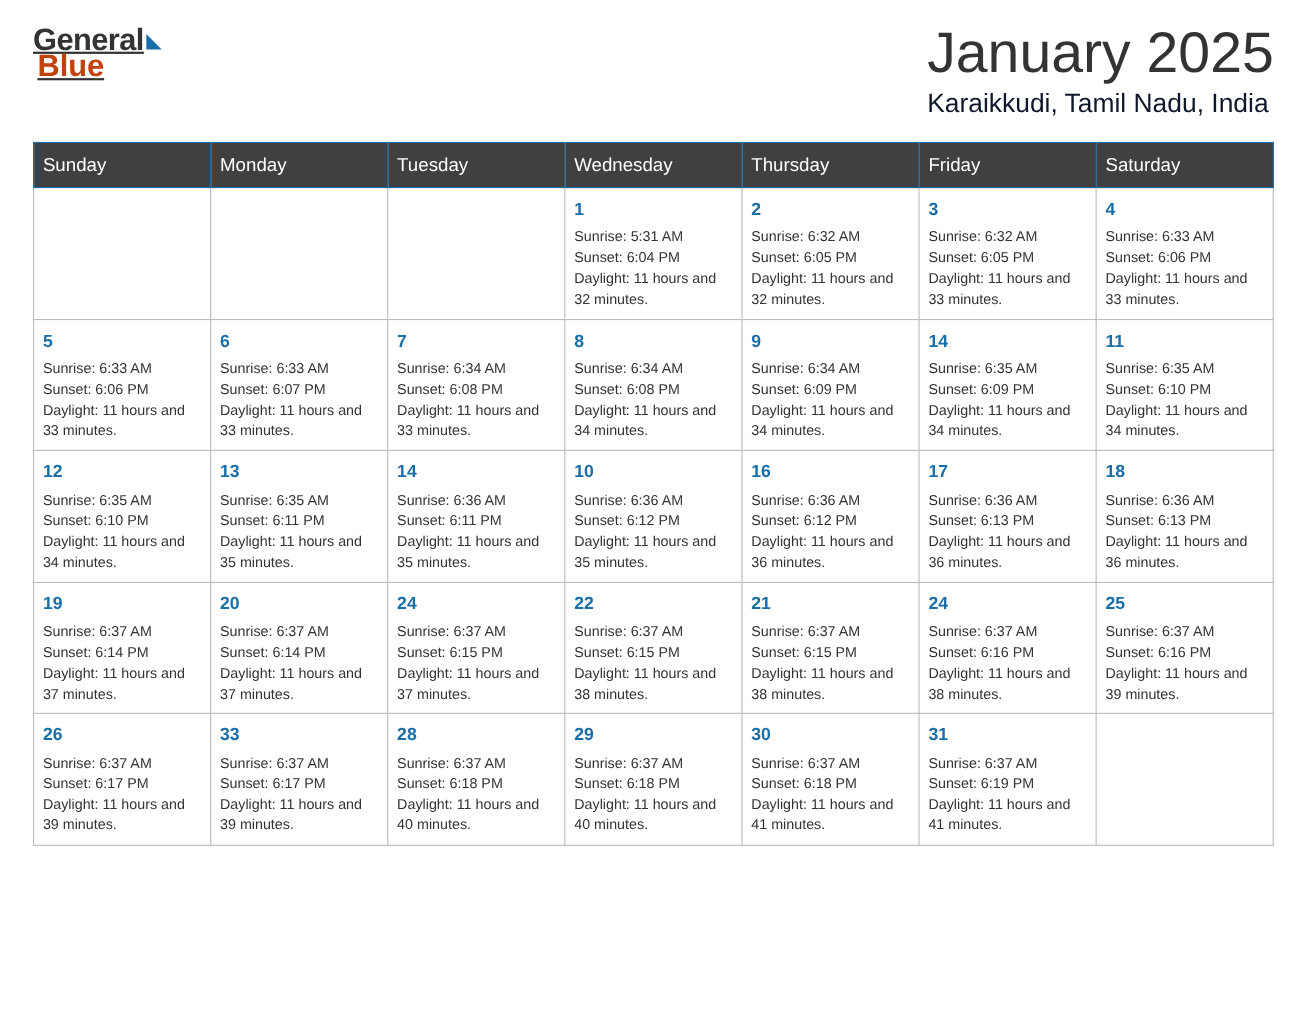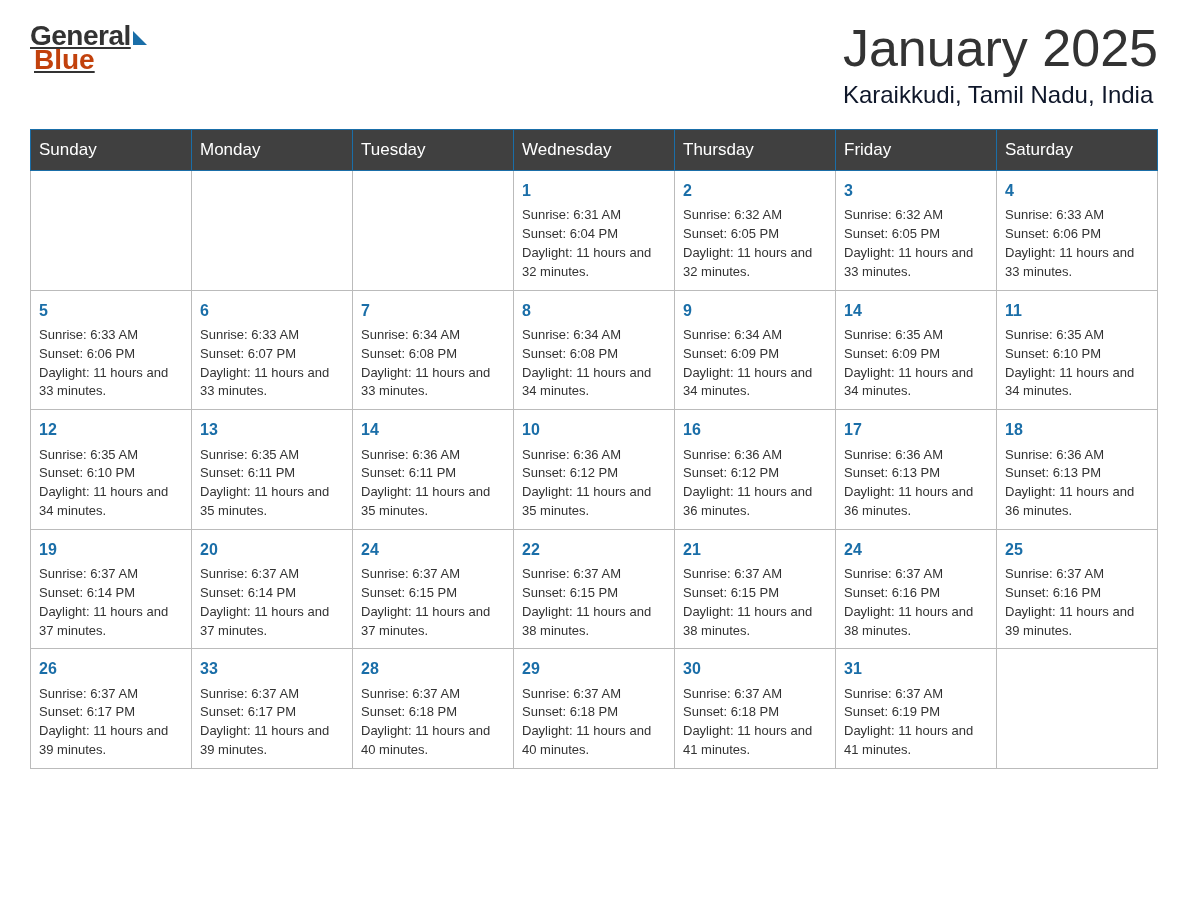--- a/index.html
+++ b/index.html
@@ -132,21 +132,21 @@
         <th>Saturday</th>
       </tr>
   </thead>
   <tbody id="calendar-body">
   <tr class="week-row">
         <td class="empty-cell"></td>
         <td class="empty-cell"></td>
         <td class="empty-cell"></td>
         <td>
           <span class="day-num">1</span>
-          <div class="day-info">Sunrise: 6:31 AM</div>
+          <div class="day-info">Sunrise: 5:31 AM</div>
           <div class="day-info">Sunset: 6:04 PM</div>
           <div class="day-info">Daylight: 11 hours and 32 minutes.</div>
         </td>
         <td>
           <span class="day-num">2</span>
           <div class="day-info">Sunrise: 6:32 AM</div>
           <div class="day-info">Sunset: 6:05 PM</div>
           <div class="day-info">Daylight: 11 hours and 32 minutes.</div>
         </td>
         <td>

